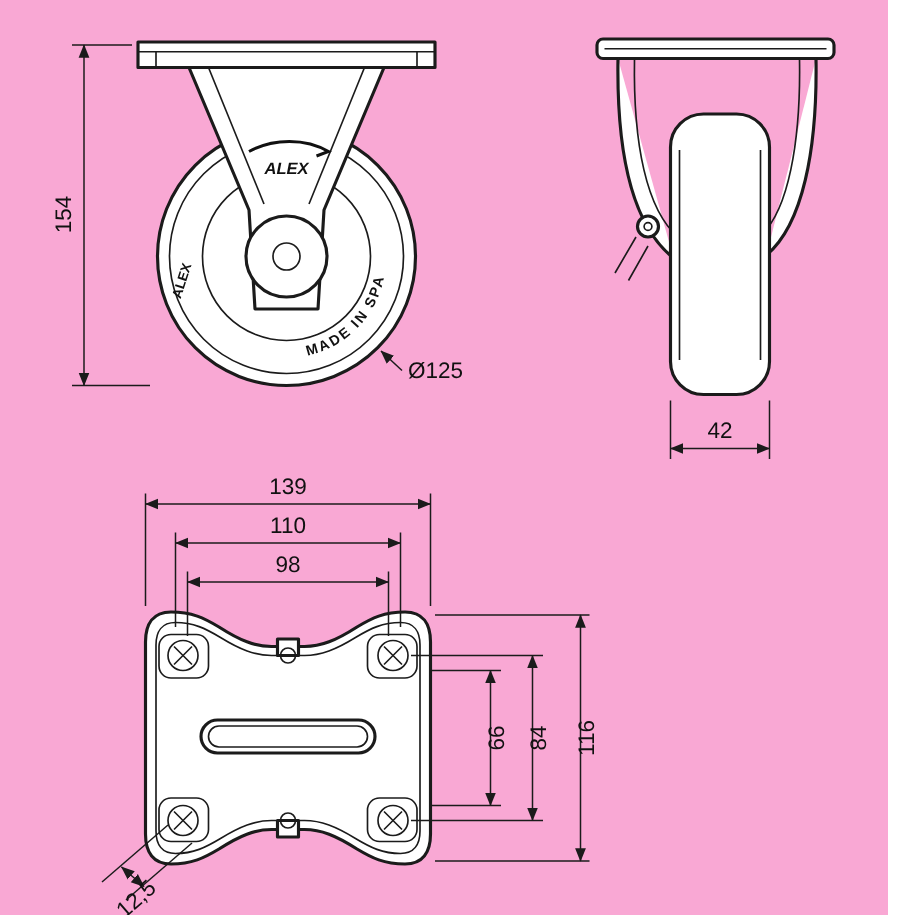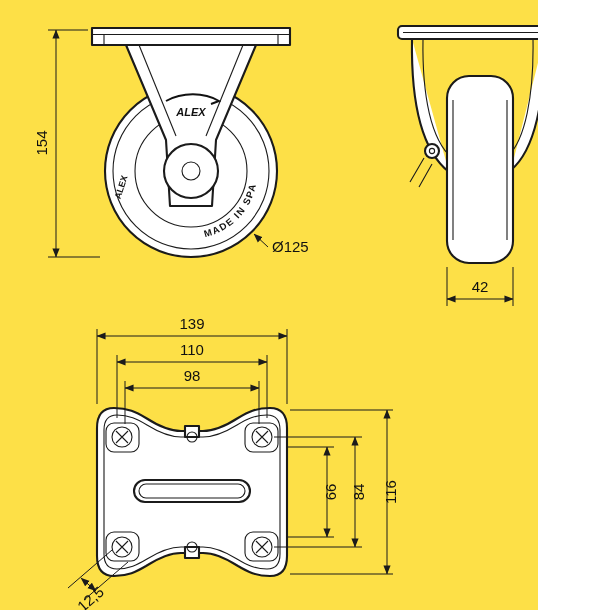--- a/index.html
+++ b/index.html
@@ -1,16 +1,16 @@
 <!DOCTYPE html>
 <html><head>
 <meta charset="utf-8">
 <style>
   html,body{margin:0;padding:0;background:#ffffff;}
-  .sheet{width:538px;height:610px;background:#fde047;position:relative;overflow:hidden;
+  .sheet{width:592px;height:610px;background:#f9a8d4;position:relative;overflow:hidden;
          font-family:"Liberation Sans", sans-serif;}
   svg{display:block;}
   .outline{fill:#ffffff;stroke:#1b1b1b;stroke-width:2.1;stroke-linejoin:round;}
   .outline-thin{fill:none;stroke:#1b1b1b;stroke-width:1.1;stroke-linejoin:round;}
   .fillwhite{fill:#ffffff;stroke:#1b1b1b;stroke-width:2.1;stroke-linejoin:round;}
   .dim{stroke:#1b1b1b;stroke-width:1;fill:none;}
   .dimtext{font-size:15px;fill:#111111;}
   .marktext{fill:#111111;font-weight:bold;}
 </style>
 </head>

